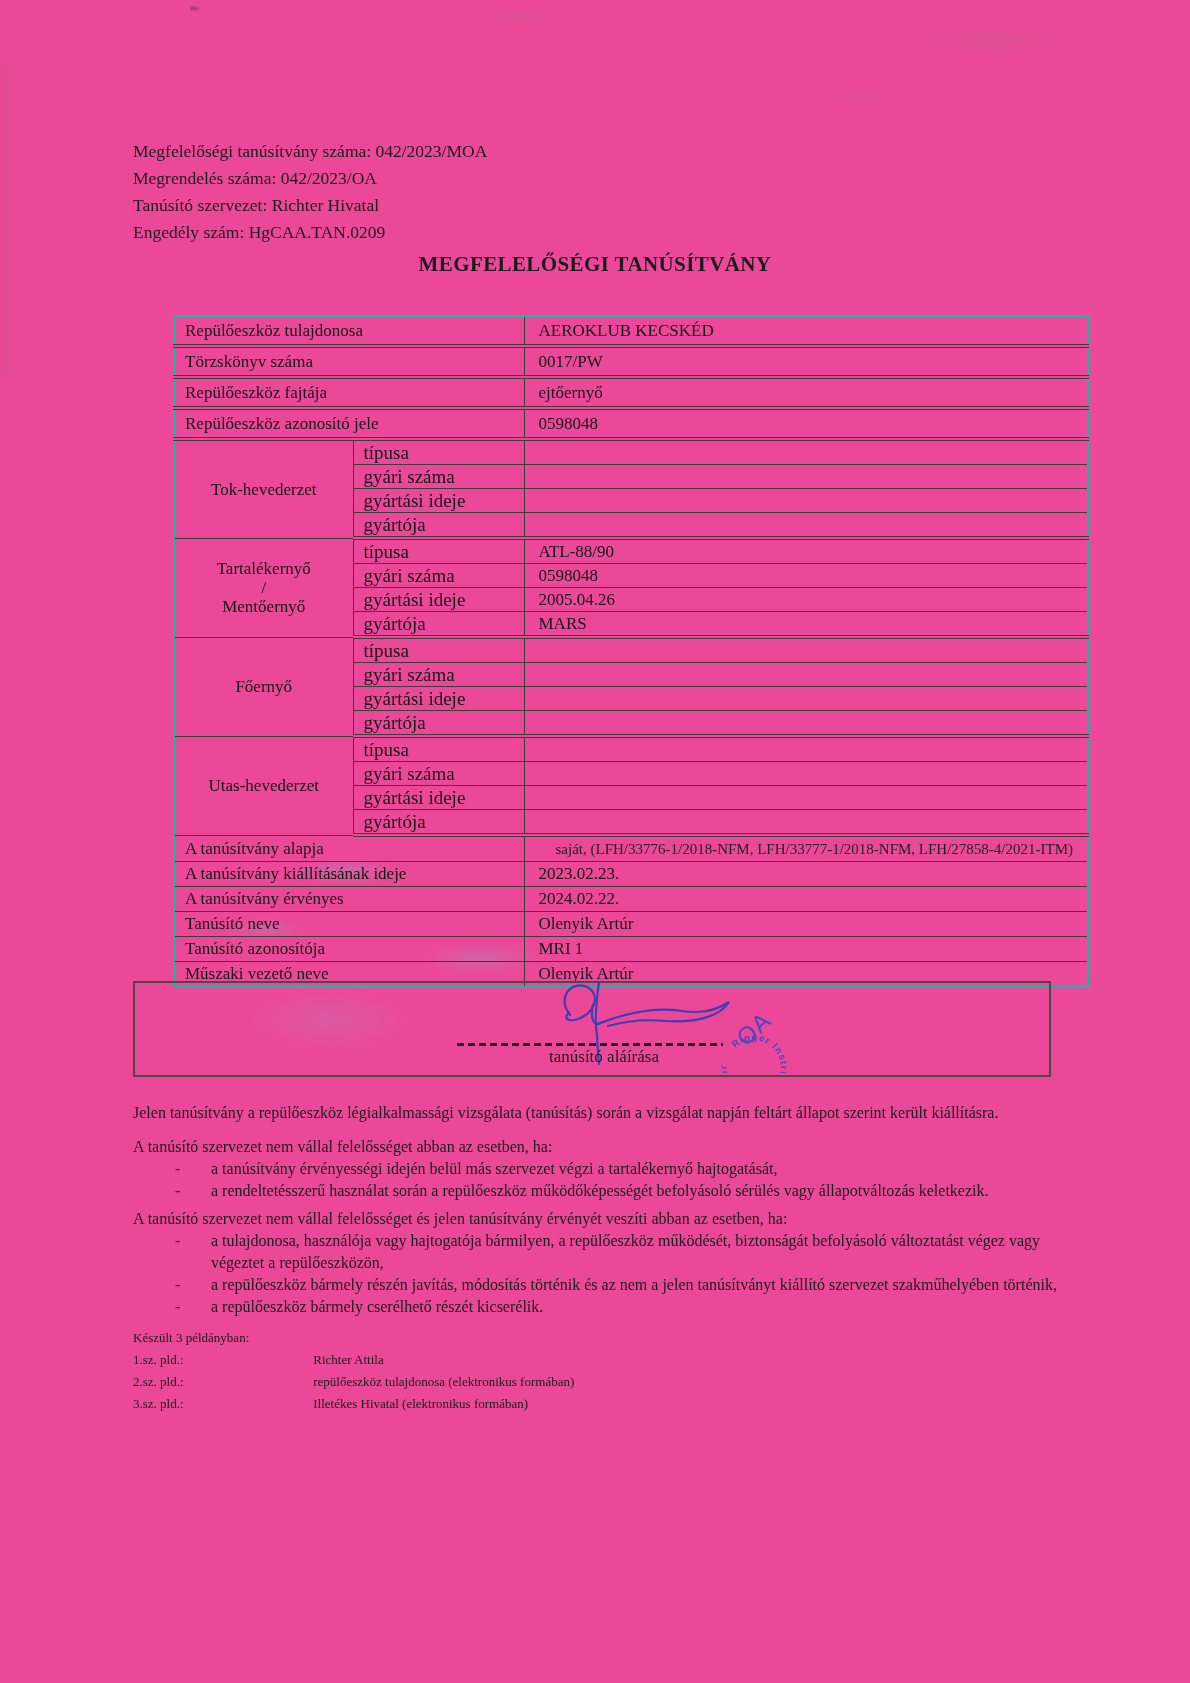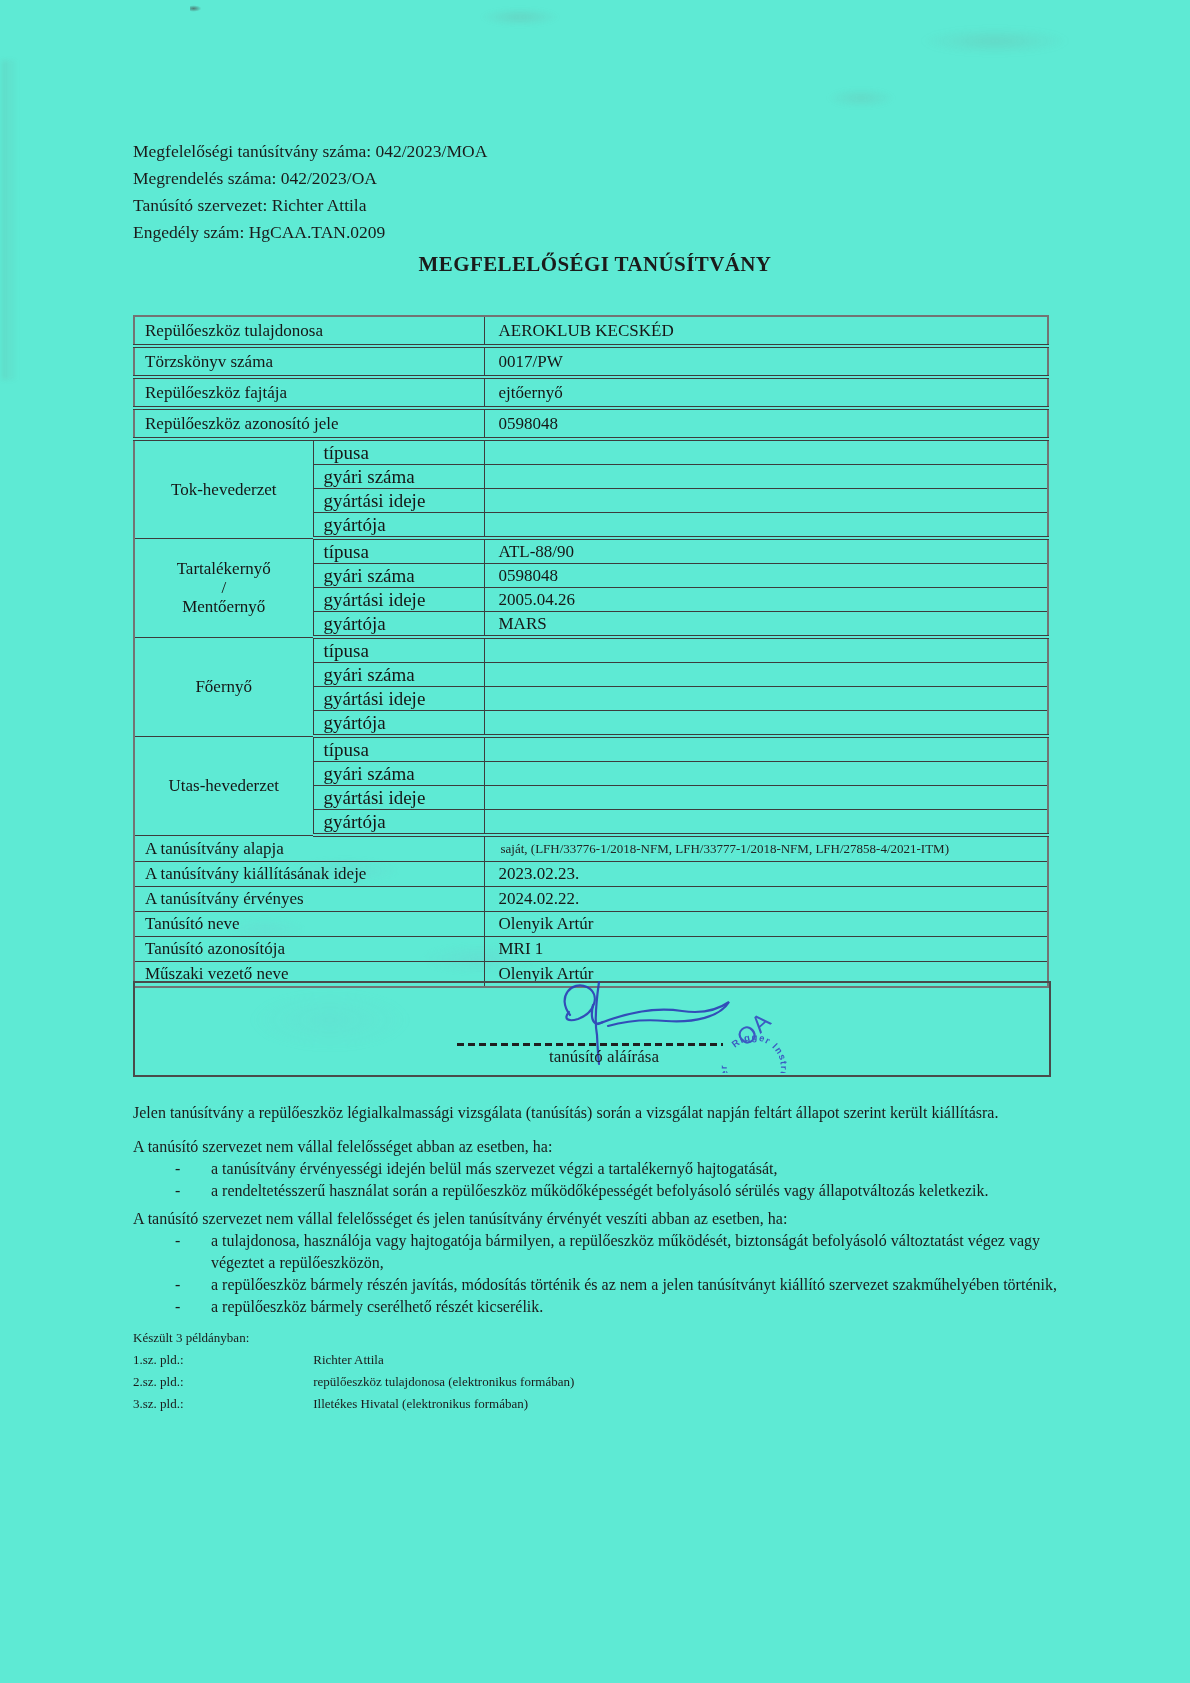--- a/index.html
+++ b/index.html
@@ -1,20 +1,20 @@
 <!DOCTYPE html>
 <html><head>
 <meta charset="utf-8">
 <style>
   html,body{margin:0;padding:0;background:#e8e8e6;}
   .page{
     position:relative;
     width:1190px;height:1683px;
     margin:0 auto;
-    background:#5eead4;
+    background:#ec4899;
     font-family:"Liberation Serif", serif;
     color:#1b1b1b;
     overflow:hidden;
   }
   
   .artifact{position:absolute;pointer-events:none;}
   .a-mark{left:190px;top:5px;width:12px;height:7px;
     background:radial-gradient(ellipse at 30% 50%, rgba(70,70,70,.65), transparent 65%);
     filter:blur(.4px);}
   .a-g1{left:480px;top:8px;width:80px;height:18px;
@@ -35,28 +35,28 @@
     background:radial-gradient(ellipse, rgba(110,200,205,.15), transparent 70%);filter:blur(3px);}
 
   
   .header-block{position:absolute;left:133px;top:138px;font-size:17.5px;line-height:27px;}
   .title{position:absolute;left:0;top:252px;width:100%;text-align:center;
     font-size:21px;font-weight:bold;letter-spacing:.4px;margin:0;}
 
   
   table.cert{position:absolute;left:133px;top:315px;border-collapse:collapse;
     table-layout:fixed;width:914px;font-size:17px;color:#161616;}
-  table.cert{border:2px solid #737373;}
+  table.cert{border:2px solid #14b8a6;margin-left:40px;}
   table.cert td{border:1px solid #3c3c3c;padding:0 0 0 10px;vertical-align:middle;
     overflow:hidden;white-space:nowrap;}
   table.cert tr.top-row td{height:27px;}
   table.cert tr.sub-row td{height:23px;}
   table.cert tr.bot-row td{height:24px;}
   table.cert td.val{padding-left:14px;font-size:17px;}
-  table.cert td.small-val{font-size:13px;padding-left:16px;color:#222;}
+  table.cert td.small-val{font-size:15px;padding-left:31px;color:#222;}
   table.cert td.group-name{text-align:center;padding:16px;line-height:19px;}
   table.cert td.sub-lbl{font-size:19px;}
   table.cert tr.sec-end td{border-bottom:4px double #3c3c3c;}
 
   
   .sig-box{position:absolute;left:133px;top:981px;width:914px;height:92px;
     border:2px solid #4a4a4a;background:transparent;}
   .dash-line{position:absolute;left:322px;top:60px;width:266px;height:3px;
     background:repeating-linear-gradient(90deg,#1f1f1f 0 7px,transparent 7px 11px);}
   .sig-caption{position:absolute;left:344px;top:64px;width:250px;text-align:center;
@@ -87,21 +87,21 @@
   <div class="artifact a-g3"></div>
   <div class="artifact a-g4"></div>
   <div class="artifact a-c1"></div>
   <div class="artifact a-c2"></div>
   <div class="artifact a-c3"></div>
   <div class="artifact a-c4"></div>
 
   <div class="header-block">
     <div>Megfelelőségi tanúsítvány száma: 042/2023/MOA</div>
     <div>Megrendelés száma: 042/2023/OA</div>
-    <div>Tanúsító szervezet: Richter Attila</div>
+    <div>Tanúsító szervezet: Richter Hivatal</div>
     <div>Engedély szám: HgCAA.TAN.0209</div>
   </div>
 
   <h1 class="title">MEGFELELŐSÉGI TANÚSÍTVÁNY</h1>
 
   <table class="cert">
     <colgroup>
         <col style="width:179px">
         <col style="width:171px">
         <col style="width:564px">

